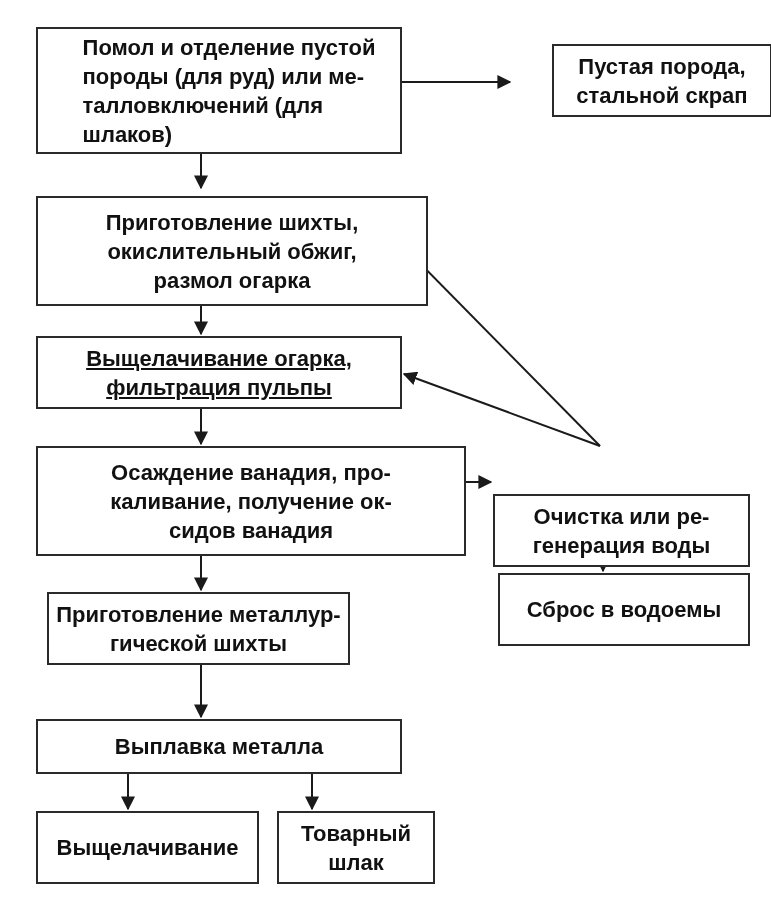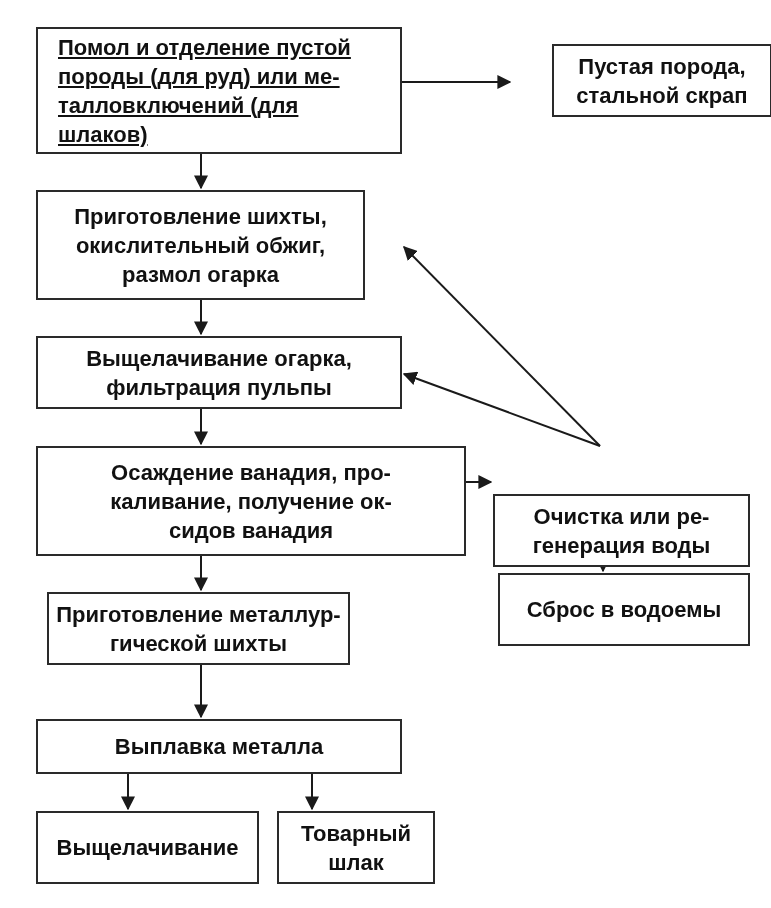--- a/index.html
+++ b/index.html
@@ -1,21 +1,21 @@
 <!DOCTYPE html>
 <html><head>
 <meta charset="utf-8">
 <style>
   html, body { margin: 0; padding: 0; background: #ffffff; }
   body { width: 771px; height: 908px; position: relative; overflow: hidden;
          font-family: "Liberation Sans", "DejaVu Sans", sans-serif; }
   .box { position: absolute; box-sizing: border-box; border: 2px solid #2a2a2a;
          background: #ffffff; display: flex; align-items: center; justify-content: center;
          text-align: center; color: #111111; font-weight: bold; font-size: 22px; line-height: 29px; }
-  .box.left-text { justify-content: flex-start; text-align: left; padding-left: 20px; text-decoration: underline; }
+  .box.left-text { justify-content: center; text-align: left; padding-left: 20px; }
   .box span { white-space: pre-line; }
   svg.links { position: absolute; left: 0; top: 0; width: 771px; height: 908px; }
   svg.links line { stroke: #1a1a1a; stroke-width: 2; }
 </style>
 </head>
 <body>
 
 <svg class="links" xmlns="http://www.w3.org/2000/svg">
   <defs>
     <marker id="arr" viewBox="0 0 10 10" refX="9" refY="5" markerWidth="7" markerHeight="7" orient="auto-start-reverse">
@@ -53,27 +53,27 @@
 породы (для руд) или ме-
 талловключений (для
 шлаков)</span>
 </div>
 
 <div class="box" style="left:512px; top:44px; width:220px; height:73px;margin-left:40px;">
   <span>Пустая порода,
 стальной скрап</span>
 </div>
 
-<div class="box" style="left:36px; top:190px; width:329px; height:110px;">
+<div class="box" style="left:36px; top:196px; width:392px; height:110px;">
   <span>Приготовление шихты,
 окислительный обжиг,
 размол огарка</span>
 </div>
 
-<div class="box" style="left:36px; top:336px; width:366px; height:73px;">
+<div class="box" style="left:36px; top:336px; width:366px; height:73px;text-decoration:underline;">
   <span>Выщелачивание огарка,
 фильтрация пульпы</span>
 </div>
 
 <div class="box" style="left:36px; top:446px; width:430px; height:110px;">
   <span>Осаждение ванадия, про-
 каливание, получение ок-
 сидов ванадия</span>
 </div>
 

